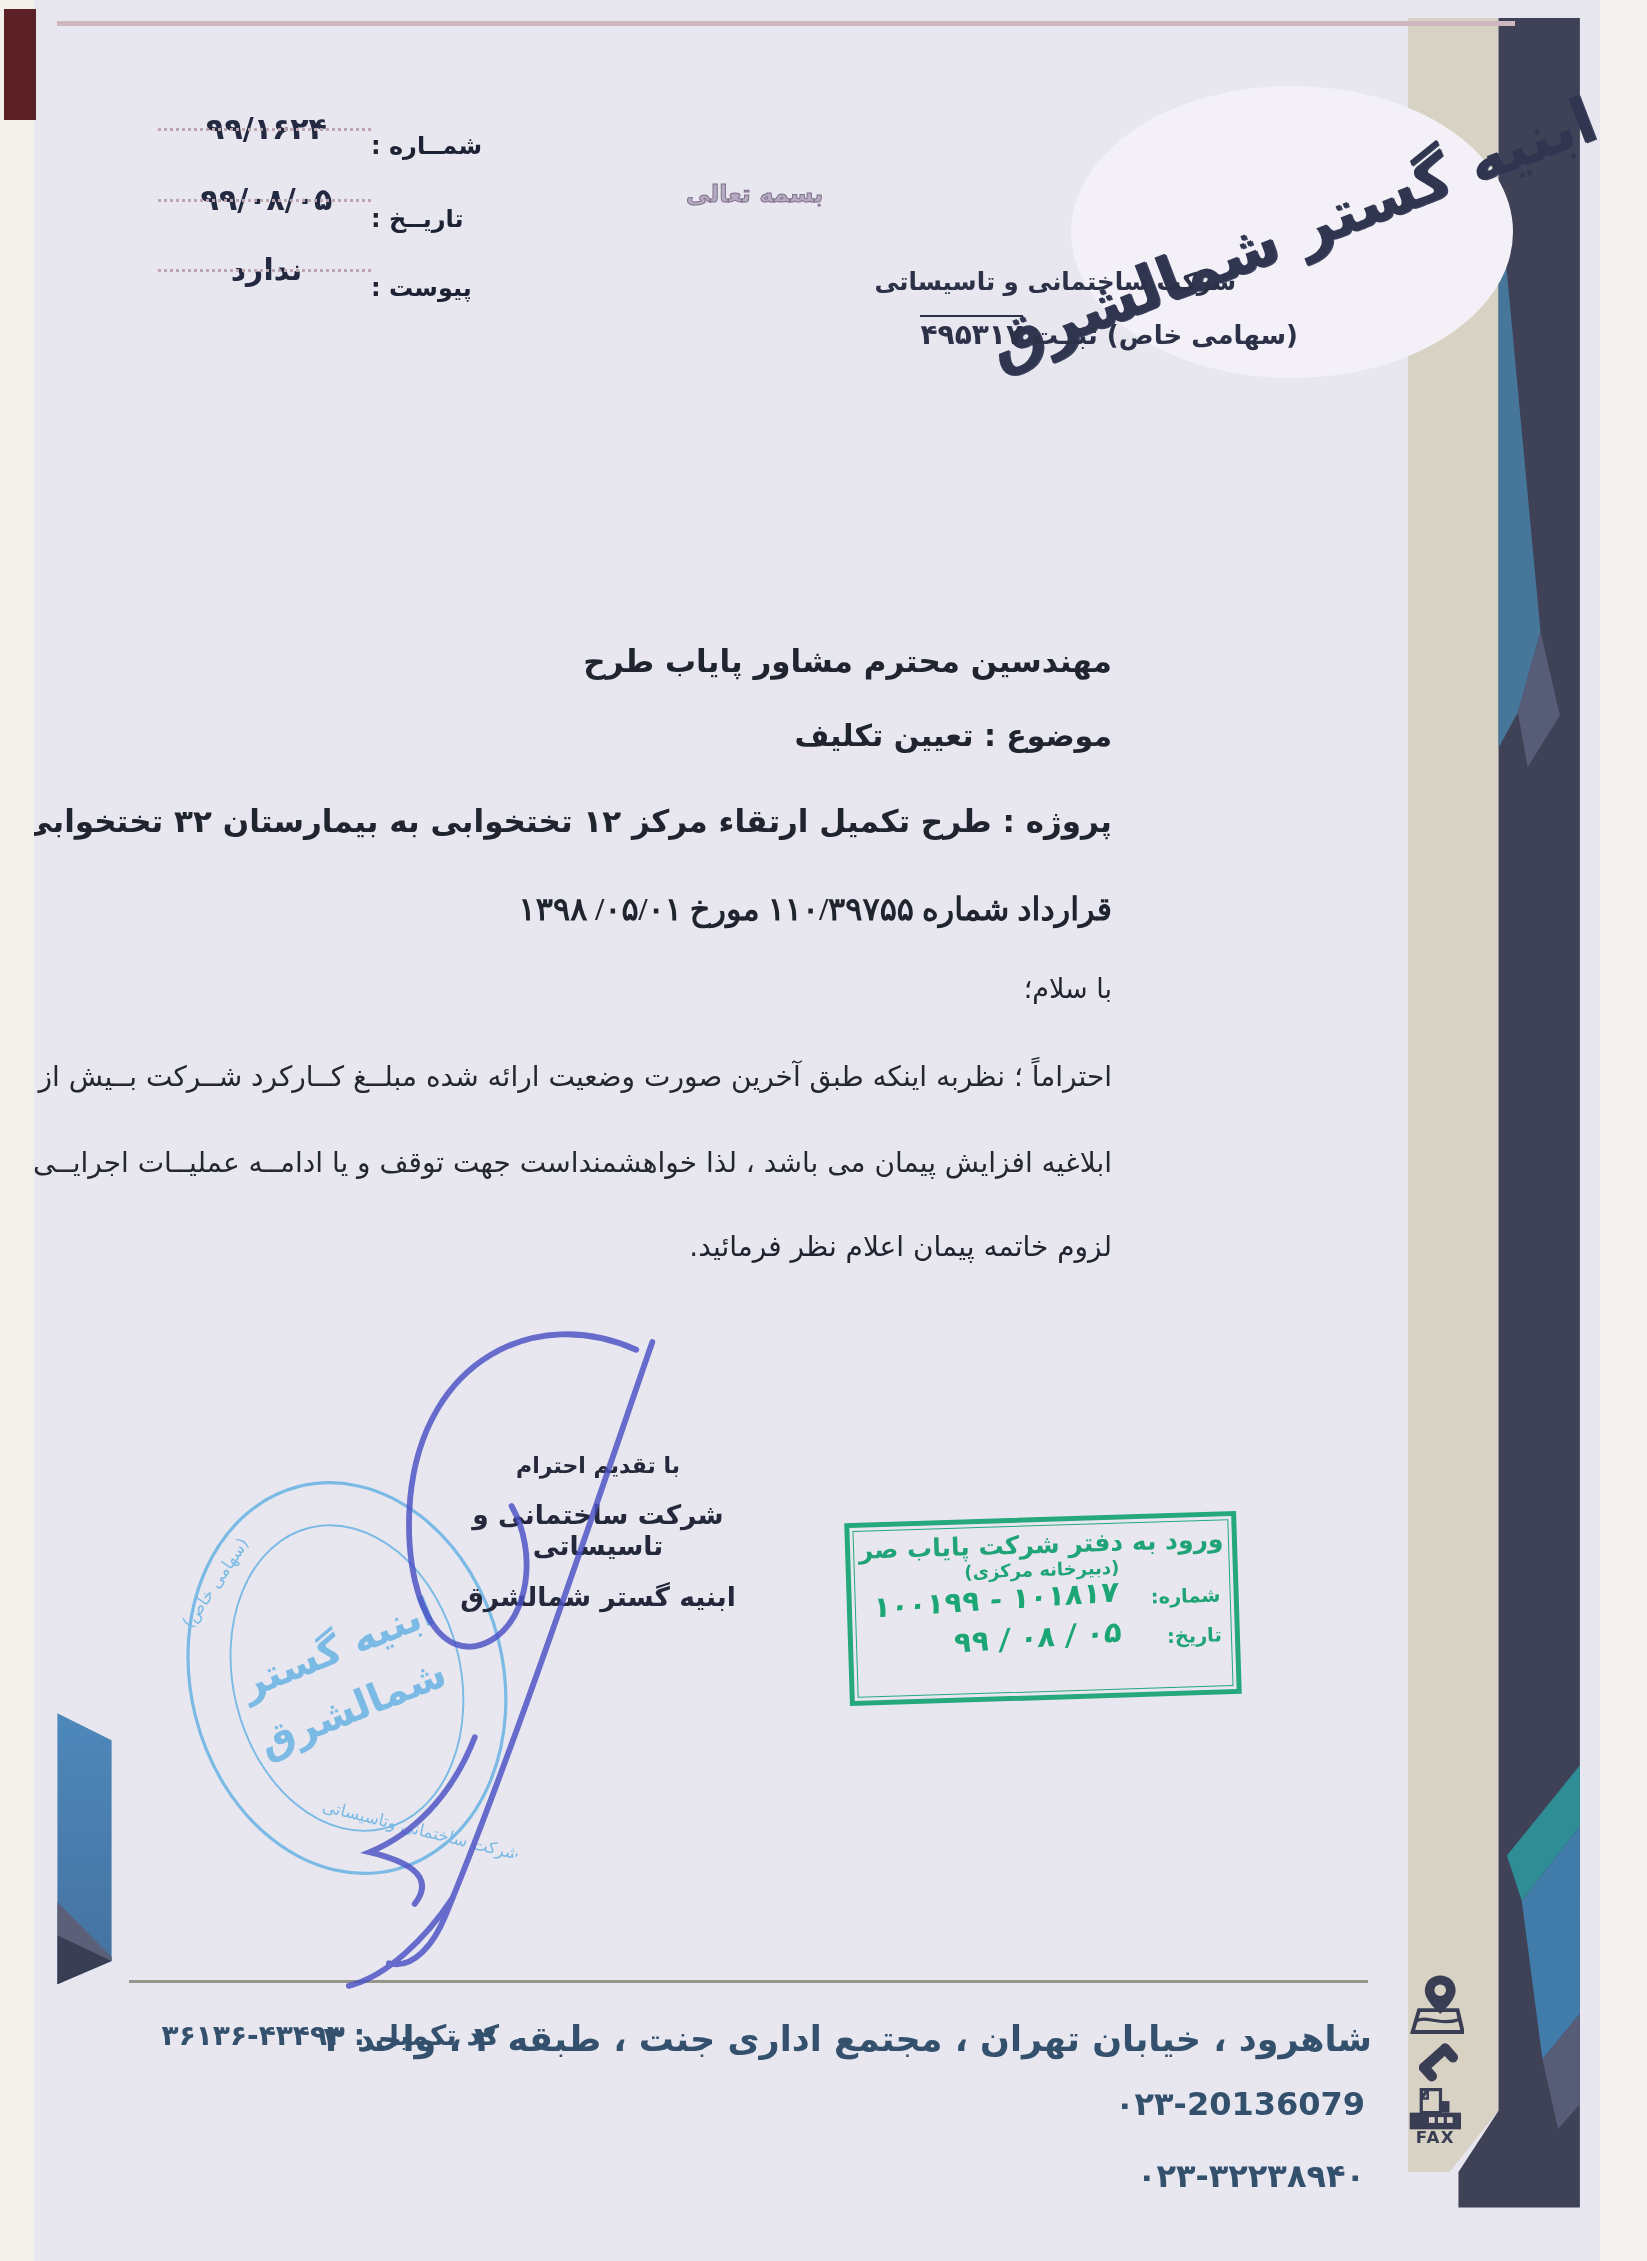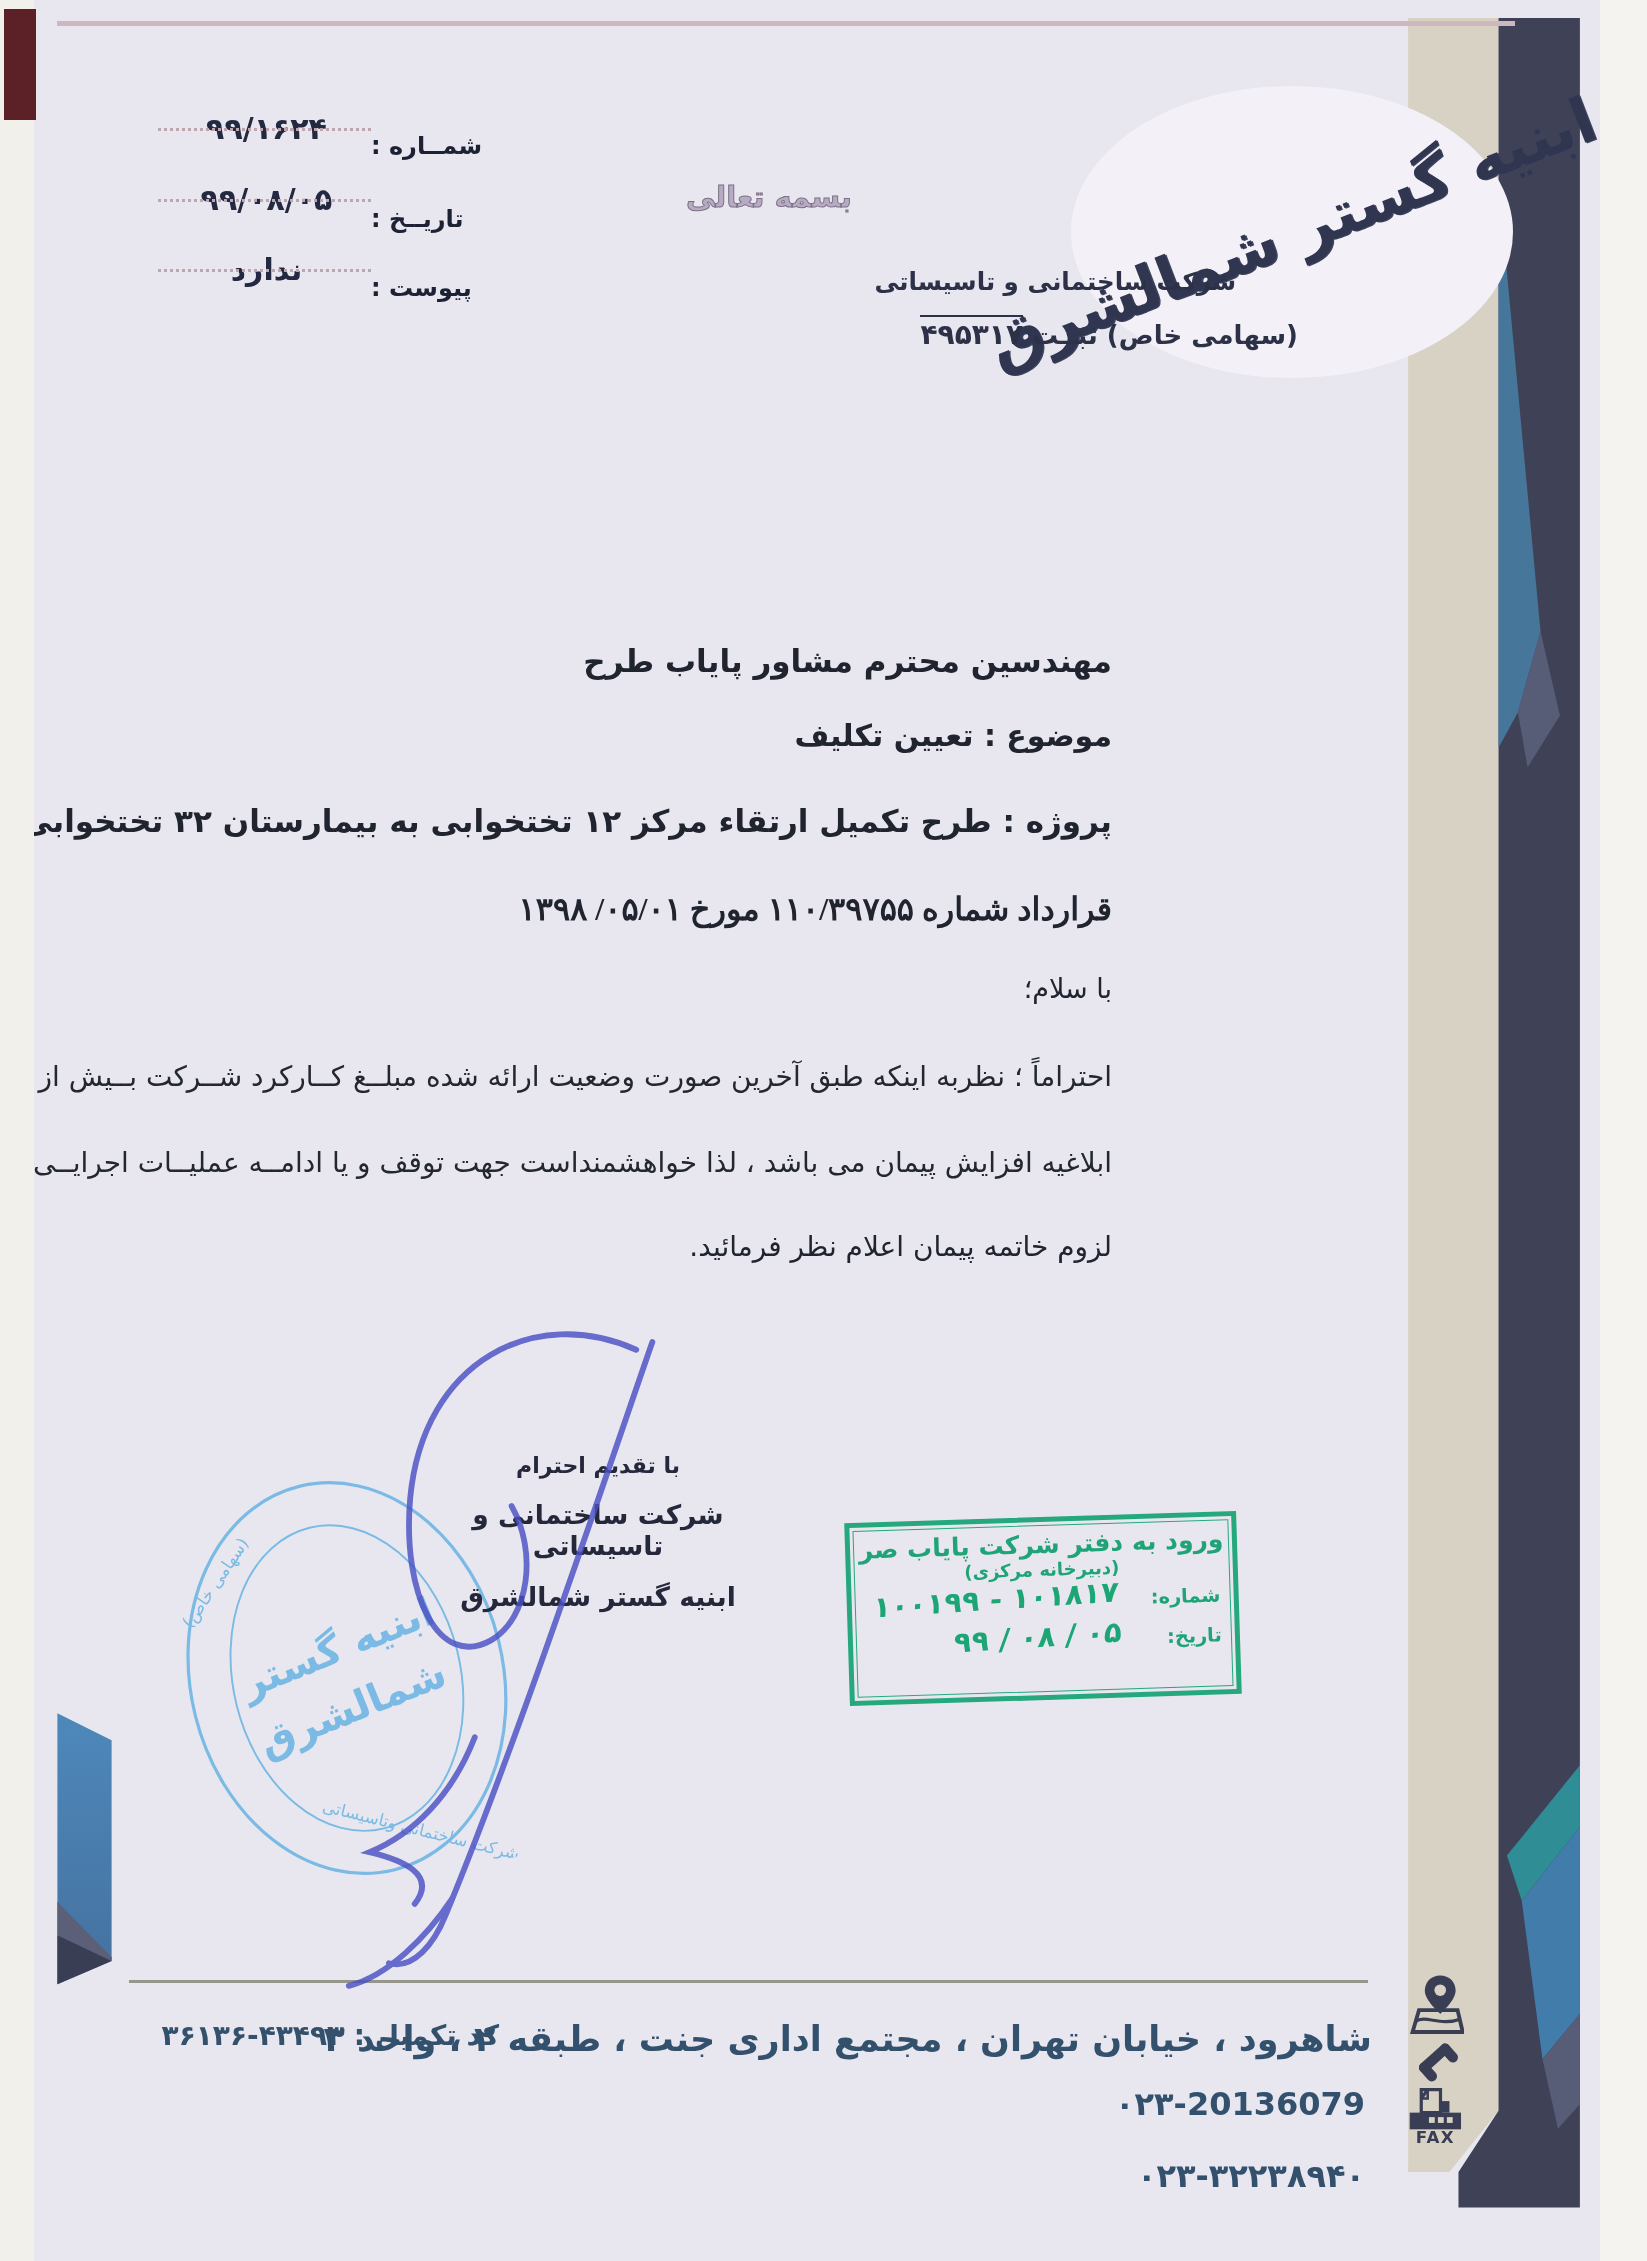--- a/index.html
+++ b/index.html
@@ -8,21 +8,21 @@
   .scan-strip-left{position:absolute;left:0;top:0;width:34px;height:2261px;background:#f2f0ea;z-index:6;}
   .scan-strip-right{position:absolute;left:1600px;top:0;width:47px;height:2261px;background:#f4f3ef;z-index:6;}
   .corner-mark{position:absolute;left:3.9px;top:9px;width:32px;height:111px;background:#5c2027;z-index:7;}
   .topline{position:absolute;left:57px;top:21px;width:1458px;height:5.2px;background:#cdb8bf;z-index:2;}
 
   
   .meta-label{position:absolute;font-weight:bold;font-size:24px;color:#1c2233;direction:rtl;z-index:3;}
   .meta-value{position:absolute;font-weight:bold;font-size:30px;color:#232940;text-align:center;width:207px;direction:ltr;z-index:3;}
   .dotline{position:absolute;width:213px;border-bottom:3.2px dotted #bda6ad;z-index:3;}
 
-  .bism{position:absolute;left:686px;top:180px;font-size:29px;font-weight:bold;direction:rtl;
+  .bism{position:absolute;left:686px;top:180px;font-size:24px;font-weight:bold;direction:rtl;
     color:#b7abc2;-webkit-text-stroke:1px #7d7088;z-index:3;}
 
   
   .logo-oval{position:absolute;left:1071px;top:86px;width:442px;height:292px;background:#f3f1f7;
     border-radius:50%;z-index:2;display:flex;align-items:center;justify-content:center;overflow:visible;}
   .logo-text{font-size:62px;font-weight:bold;color:#313650;transform:rotate(-21deg);direction:rtl;
     letter-spacing:-1.3px;white-space:nowrap;text-shadow:1.3px 1.3px 0 #3d425e;}
   .co-line{position:absolute;right:411px;top:267px;font-size:24.5px;font-weight:bold;color:#2c3148;direction:rtl;z-index:3;}
   .reg-line{position:absolute;right:349px;top:315px;font-size:26px;font-weight:bold;color:#2c3148;direction:rtl;z-index:3;}
   .reg-num{display:inline-block;border-top:2.6px solid #2c3148;padding-top:1.3px;font-size:28px;direction:ltr;}

